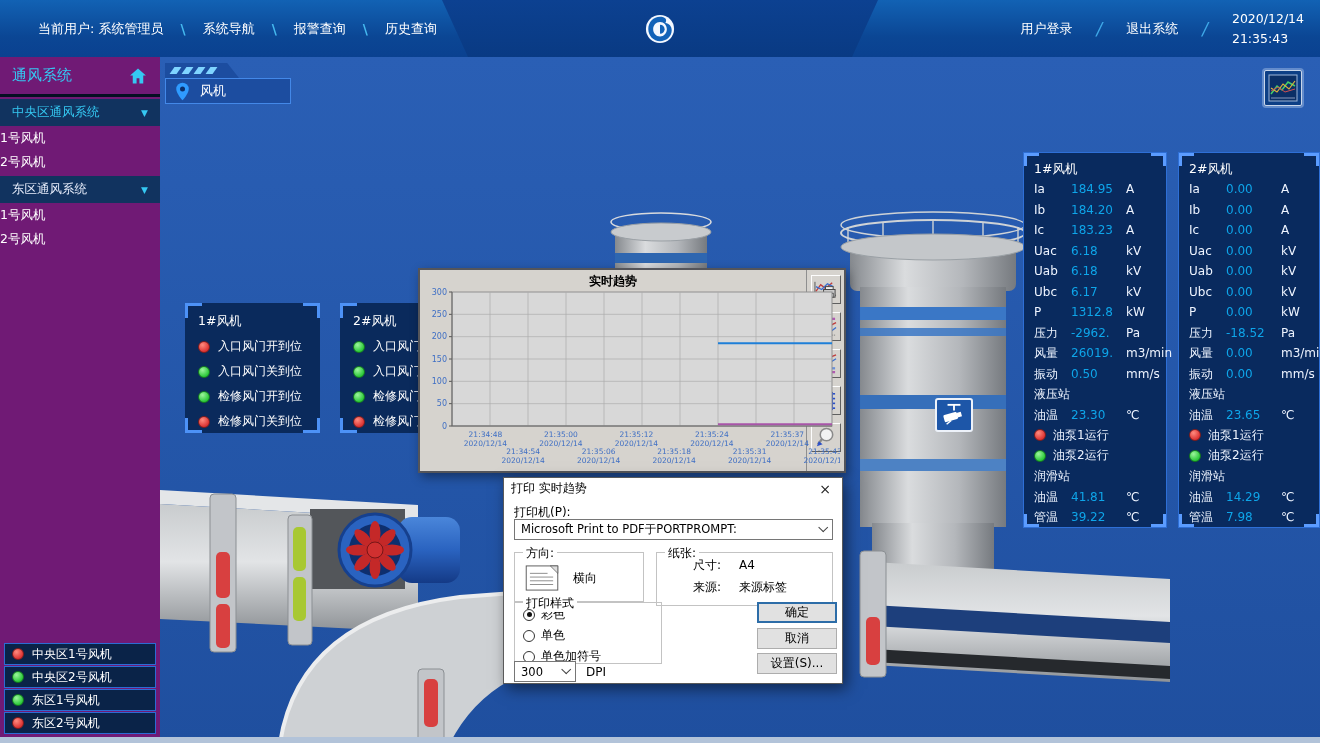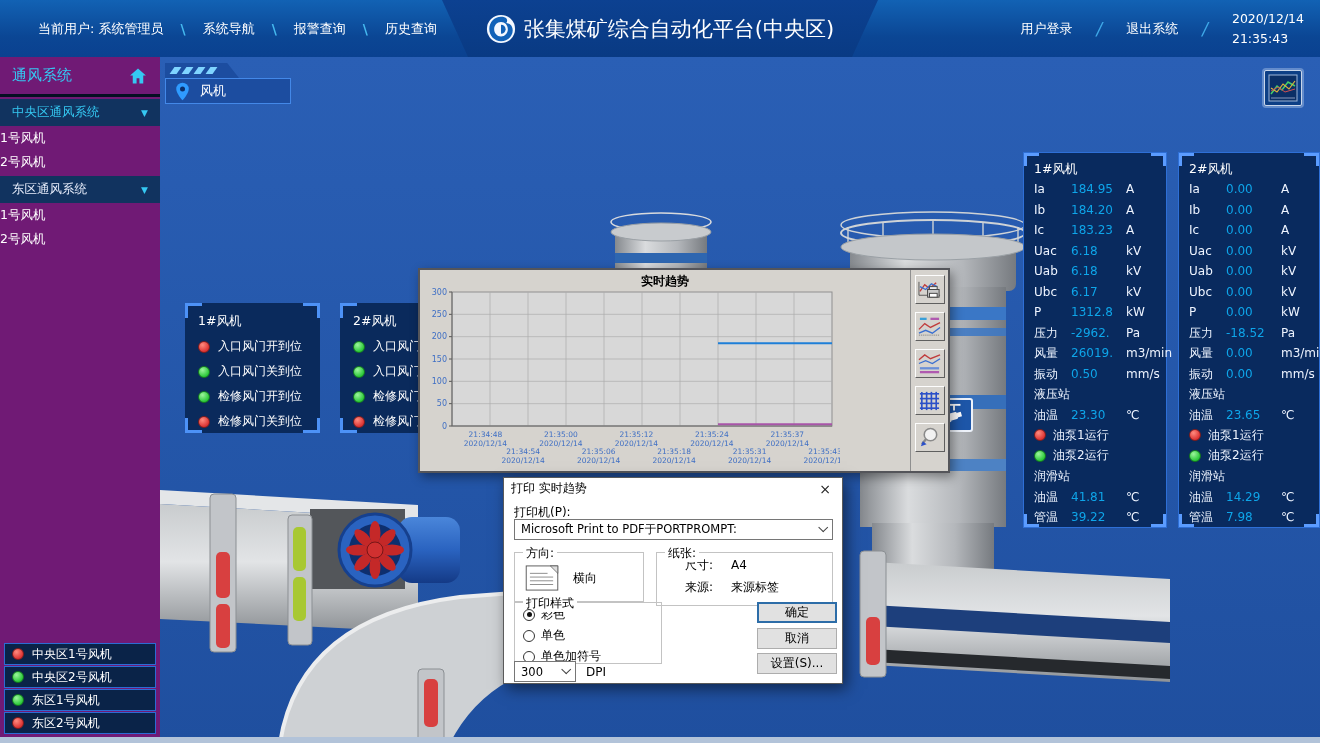--- a/index.html
+++ b/index.html
@@ -69,21 +69,21 @@
 .fp-row{display:flex;color:#eef4ff;font-size:12px;line-height:20.5px}
 .fp-row .l{width:37px;flex:0 0 auto}
 .fp-row .v{width:55px;flex:0 0 auto;color:#0ea5e9}
 .fp-row .u{flex:1}
 .fp-sec{color:#eef4ff;font-size:12px;line-height:20.5px}
 .fp-pump{display:flex;align-items:center;height:20.5px}
 .fp-pump .dot{margin-right:7px}
 .fp-pump .pl2{color:#eef4ff;font-size:12px}
 
 
-.trend-window{position:absolute;left:258px;top:211px;width:532px;height:205px;background:#d6d3ce;border:2px solid #54555a;box-shadow:3px 4px 10px rgba(0,0,0,.4);display:flex;z-index:20}
+.trend-window{position:absolute;left:258px;top:211px;width:428px;height:205px;background:#d6d3ce;border:2px solid #54555a;box-shadow:3px 4px 10px rgba(0,0,0,.4);display:flex;z-index:20}
 .tw-chart{position:relative;flex:1}
 .tw-title{text-align:center;font-size:12px;font-weight:bold;color:#000;padding-top:3px}
 #trend-svg{position:absolute;left:2px;top:17px}
 .tw-toolbar{width:38px;border-left:1px solid #8f8f8f;display:flex;flex-direction:column;align-items:center;gap:8px;padding-top:5px;background:#d6d3ce}
 .tw-btn{width:30px;height:29px;background:#d6d3ce;border:1px solid;border-color:#fdfdfd #5f5f5f #5f5f5f #fdfdfd;cursor:pointer;display:flex;align-items:center;justify-content:center;padding:1px}
 .tw-btn svg{width:25px;height:23px}
 
 
 .dialog{position:absolute;left:343px;top:420px;width:340px;height:207px;background:#fff;border:1px solid #5a5a5a;box-shadow:4px 5px 14px rgba(0,0,0,.5);z-index:30;font-size:12px;color:#000}
 .dlg-title{height:21px;display:flex;align-items:center;justify-content:space-between;padding:0 7px}
@@ -92,21 +92,21 @@
 .dlg-select{height:21px;border:1px solid #767676;background:#fff;display:flex;align-items:center;justify-content:space-between;padding:0 6px;font-size:11.5px;cursor:pointer}
 .printer-select{position:absolute;left:10px;top:41px;width:319px}
 .chev{width:7px;height:7px;border-right:1.5px solid #444;border-bottom:1.5px solid #444;transform:rotate(45deg) translate(-1px,-2px);flex:0 0 auto}
 .gbox{position:absolute;border:1px solid #c3c3c3}
 .glegend{position:absolute;top:-8px;left:8px;background:#fff;padding:0 3px;white-space:nowrap}
 .orient{left:10px;top:74px;width:130px;height:50px}
 .paper{left:152px;top:74px;width:177px;height:54px}
 .stylebox{left:10px;top:124px;width:148px;height:62px}
 .land-icon{position:absolute;left:10px;top:12px;width:34px;height:26px}
 .orient-val{position:absolute;left:58px;top:17px}
-.paper-row{margin:3px 0 0 28px;line-height:19px;display:flex}
+.paper-row{margin:3px 0 0 36px;line-height:19px;display:flex}
 .paper-row .pl{width:36px;margin-right:10px}
 .radio-row{display:flex;align-items:center;height:19px;margin-left:8px;margin-top:2px;cursor:pointer}
 .rb{width:12px;height:12px;border:1px solid #333;border-radius:50%;margin-right:6px;position:relative;flex:0 0 auto;background:#fff}
 .rb.sel::after{content:"";position:absolute;left:2.5px;top:2.5px;width:5px;height:5px;border-radius:50%;background:#111}
 .dpi-select{position:absolute;left:10px;top:183px;width:62px}
 .dpi-label{position:absolute;left:82px;top:187px}
 .dbtn{position:absolute;left:253px;width:80px;height:21px;background:#e1e1e1;border:1px solid #adadad;font-size:12px;cursor:pointer;font-family:inherit;color:#000}
 .ok{top:124px;border:2px solid #2d6da8}
 .cancel{top:150px}
 .settings{top:175px}
@@ -129,21 +129,20 @@
         <span class="hdr-sep">\</span>
         <span class="hdr-link">历史查询</span>
       </div>
     <div class="hdr-center">
       <svg class="logo" viewBox="0 0 32 32">
         <circle cx="16" cy="16" r="15" fill="#f4f8ff"></circle>
         <path d="M16 3C9 3 3.5 8.8 3.5 16S9 29 16 29c6.5 0 12.5-4.6 12.5-11.6 0-4.3-2.7-7.4-6.8-7.9 1.6-2.2 1-5.3-2.1-6.1-1.1-.3-2.4-.4-3.6-.4z" fill="#1262b8"></path>
         <path d="M16 8.5c-4.2 0-7.3 3.4-7.3 7.7s3.1 7.7 7.3 7.7 7.3-3.4 7.3-7.7-3.1-7.7-7.3-7.7z" fill="#f4f8ff"></path>
         <path d="M16 11.4c2.9 0 4.9 1.9 4.9 4.8s-2 4.8-4.9 4.8z" fill="#1262b8"></path>
       </svg>
-      <span class="app-title">张集煤矿综合自动化平台(中央区)</span>
     </div>
     <div class="hdr-right">
       <span class="hdr-link">用户登录</span>
       <span class="hdr-slash">/</span>
       <span class="hdr-link">退出系统</span>
       <span class="hdr-slash">/</span>
       <div class="hdr-dt">
         <div>2020/12/14</div>
         <div>21:35:43</div>
       </div>

